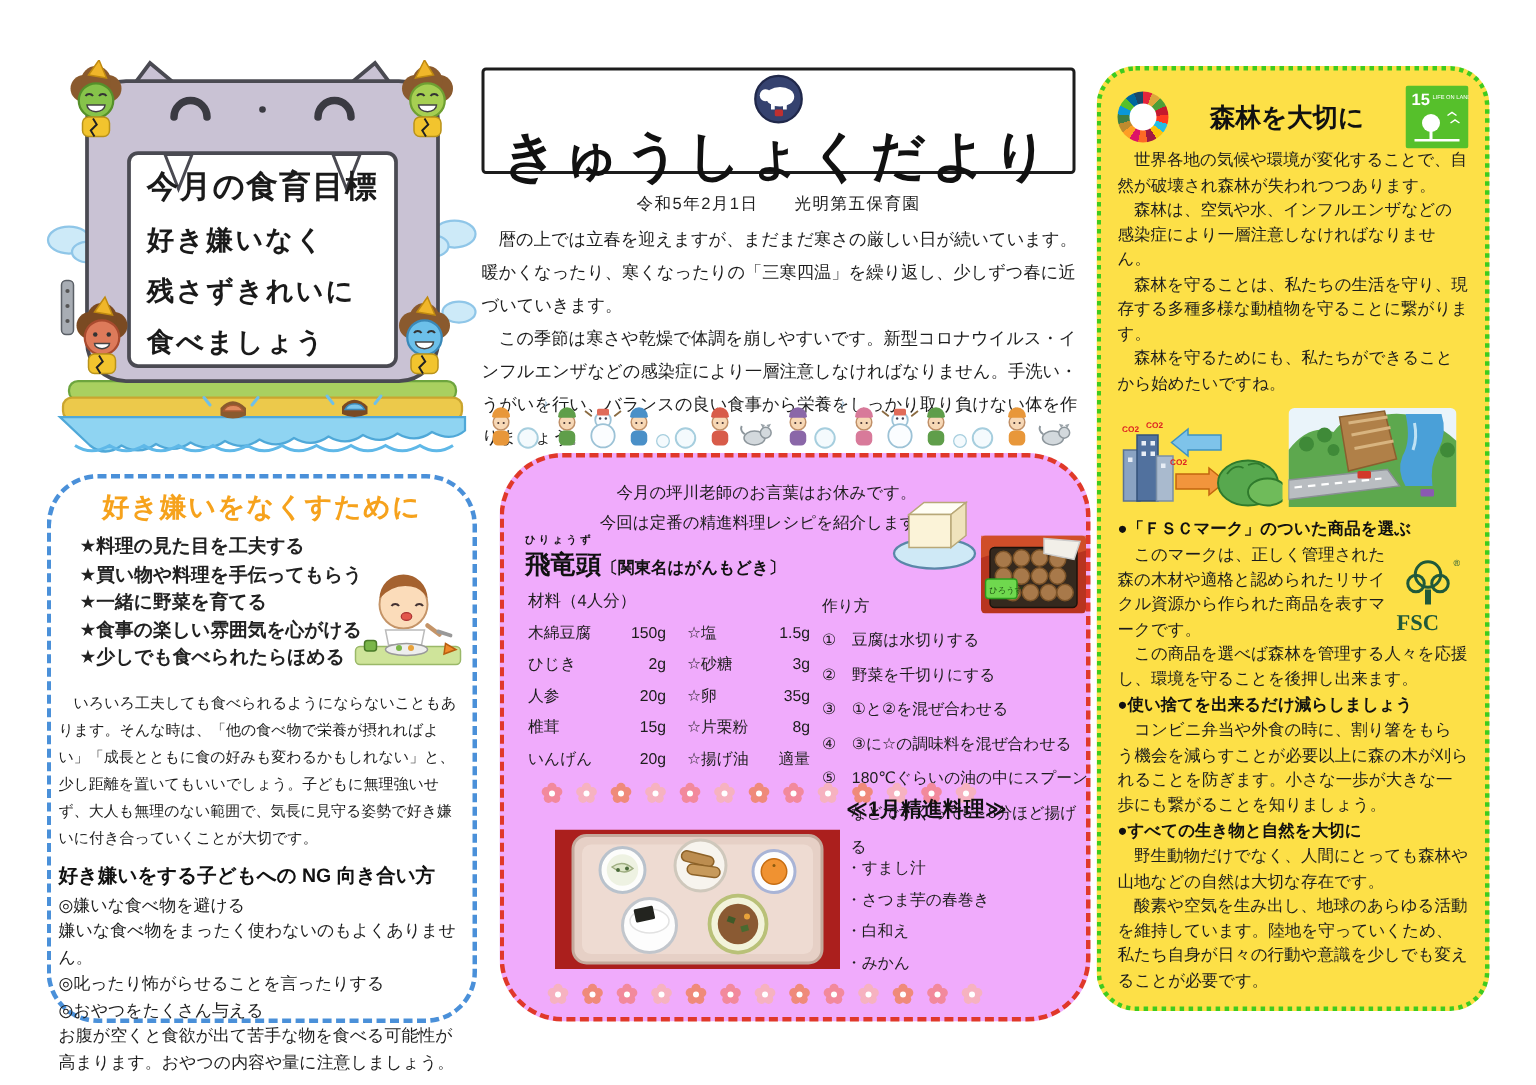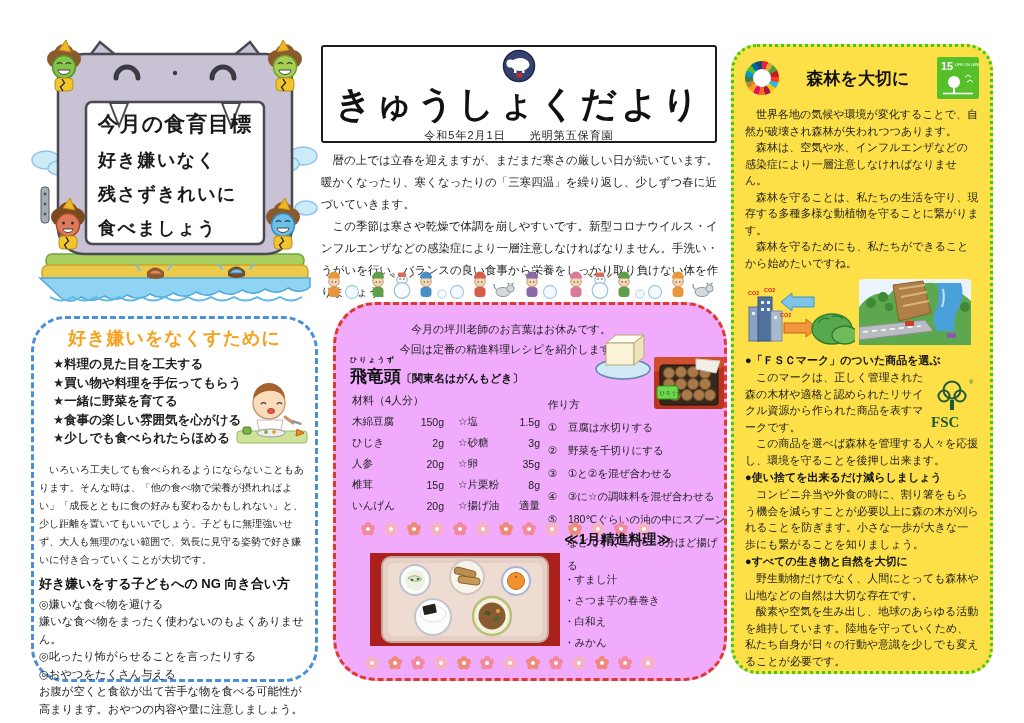--- a/index.html
+++ b/index.html
@@ -5,21 +5,21 @@
 *{margin:0;padding:0;box-sizing:border-box}
 html,body{width:1024px;height:723px;background:#fff;overflow:hidden}
 body{font-family:"Liberation Sans","DejaVu Sans",sans-serif;color:#222;position:relative}
 .abs{position:absolute}
 
 .goal-panel{left:30px;top:40px;width:289px;height:263px}
 .goal-panel svg{position:absolute;inset:0}
 .goal-title{position:absolute;left:58px;top:70px;width:174px;text-align:center;font-size:21px;font-weight:800;letter-spacing:1px;color:#1a1a1a}
 .goal-line{position:absolute;left:68px;font-size:18px;font-weight:700;letter-spacing:1.5px;color:#1a1a1a}
 
-.header-box{left:321px;top:45px;width:396px;height:98px;border:2px solid #1c1c1c;border-radius:3px;background:#fff;text-align:center}
+.header-box{left:321px;top:45px;width:396px;height:71px;border:2px solid #1c1c1c;border-radius:3px;background:#fff;text-align:center}
 .header-logo{position:absolute;left:50%;top:2px;transform:translateX(-50%);width:34px;height:34px}
 .header-title{margin-top:36px;font-size:36px;font-weight:600;letter-spacing:4px;font-family:"Liberation Serif","DejaVu Serif",serif;color:#111;line-height:1.2}
 .header-date{font-size:11px;margin-top:2px;letter-spacing:1px;color:#222}
 .intro{left:321px;top:149px;width:400px;font-size:11.5px;line-height:22px;color:#1d1d1d}
 .snow-row{left:322px;top:258px;width:396px;height:42px}
 
 .blue-box{left:31px;top:316px;width:287px;height:366px;border:3px dashed #4a90d9;border-radius:34px;padding:7px 5px 0 5px;background:#fff}
 .likes-title{text-align:center;font-size:18px;font-weight:900;color:#f6a21c;letter-spacing:1px;margin-bottom:5px}
 .tips-wrap{position:relative;padding-left:14px}
 .tip{font-size:12.5px;line-height:18.5px;font-weight:600;color:#222}
@@ -51,21 +51,21 @@
 .menu-item{font-size:10.5px;line-height:21px;color:#1d1d1d}
 
 .green-box{left:731px;top:44px;width:262px;height:630px;border:3px dotted #3ecb1e;border-radius:26px;padding:8px 11px 0 11px;background:#fde047}
 .forest-head{display:flex;align-items:center;gap:8px;margin-top:2px}
 .sdg-wheel{width:34px;height:34px;border-radius:50%;position:relative;flex:0 0 auto;
  background:conic-gradient(#e5243b 0 21deg,#dda63a 0 42deg,#4c9f38 0 64deg,#c5192d 0 85deg,#ff3a21 0 106deg,#26bde2 0 127deg,#fcc30b 0 148deg,#a21942 0 170deg,#fd6925 0 191deg,#dd1367 0 212deg,#fd9d24 0 233deg,#bf8b2e 0 254deg,#3f7e44 0 276deg,#0a97d9 0 297deg,#56c02b 0 318deg,#00689d 0 339deg,#19486a 0 360deg)}
 .sdg-wheel::after{content:"";position:absolute;inset:8px;background:#fff;border-radius:50%}
 .forest-title{flex:1;text-align:center;font-size:17px;font-weight:900;color:#111}
 .sdg15{width:42px;height:42px;flex:0 0 auto}
 .fp{font-size:11px;line-height:16.5px;color:#1d1d1d}
-.forest-pars{margin-top:7px}
+.forest-pars{}
 .forest-ills{display:flex;gap:4px;align-items:flex-end;margin:8px 0 6px}
 .fh{font-size:11px;line-height:18px;font-weight:800;color:#111}
 .fsc-row{display:flex;align-items:center}
 .fsc-row .fp{width:182px}
 .fsc-logo{width:50px;height:54px;flex:0 0 auto;margin-top:2px}
 </style>
 </head>
 <body>
 
 <div class="abs goal-panel">

